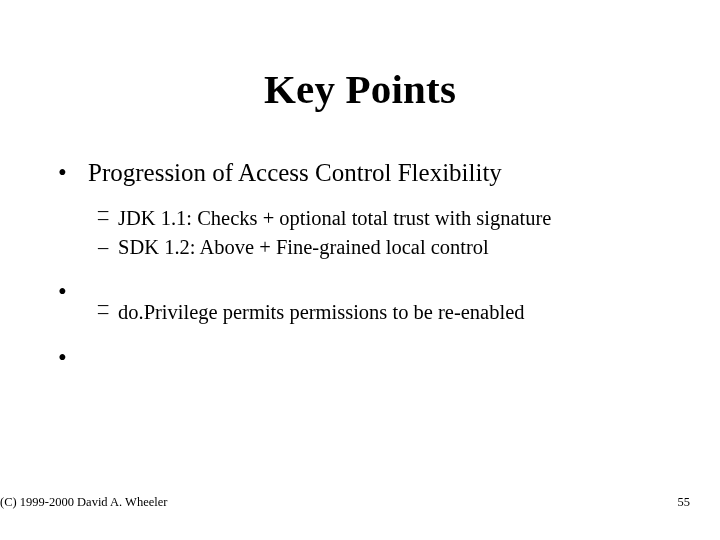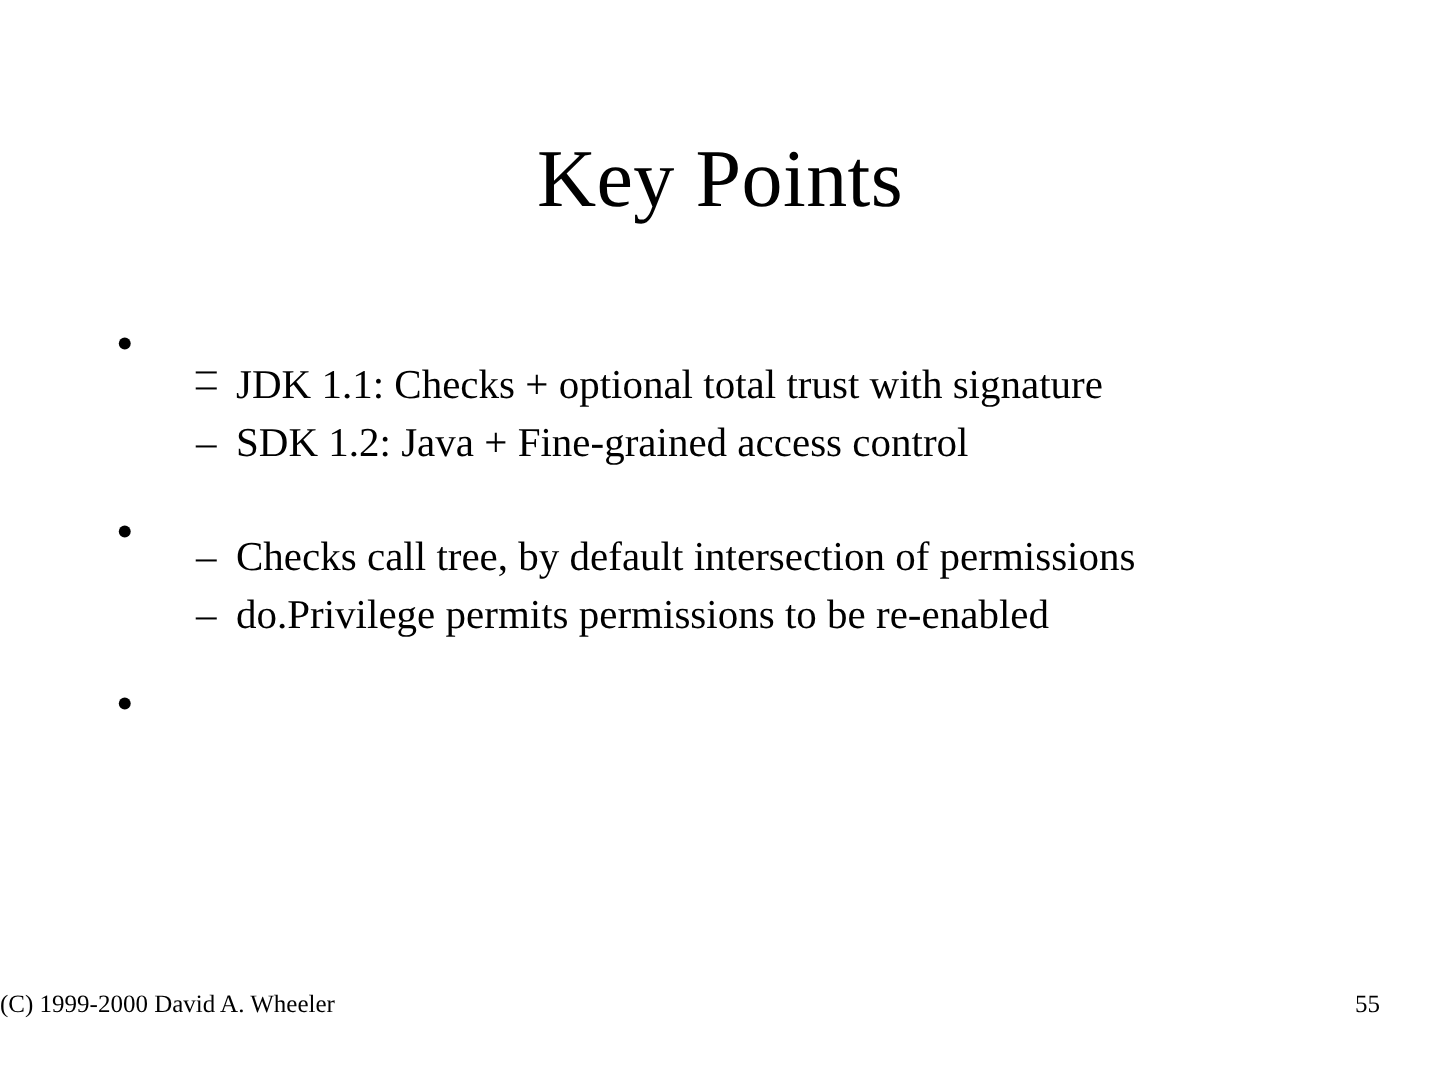--- a/index.html
+++ b/index.html
@@ -25,21 +25,21 @@
 
   
   .slide-title {
     position: absolute;
     top: 68px;
     left: 0;
     width: 720px;
     text-align: center;
     font-size: 41px;
     line-height: 1.05;
-    font-weight: normal;
+    font-weight: bold;
     letter-spacing: 0.2px;
     margin: 0;
   }
 
   
   .body-block {
     position: absolute;
     top: 160px;
     left: 0;
     width: 720px;
@@ -108,49 +108,49 @@
 <body>
 
 <div class="slide">
 
   <h1 class="slide-title">Key Points</h1>
 
   <div class="body-block">
 
     <div class="bullet-l1">
       <span class="marker">•</span>
+      <span class="text">Progression of Access Control Flexibility</span>
     </div>
 
     <div class="group-gap-small"></div>
 
     <div class="bullet-l2">
       <span class="marker">–</span>
     </div>
 
     <div class="bullet-l2">
       <span class="marker">–</span>
       <span class="text">JDK 1.1: Checks + optional total trust with signature</span>
     </div>
 
     <div class="bullet-l2">
       <span class="marker">–</span>
-      <span class="text">SDK 1.2: Java + Fine-grained access control</span>
+      <span class="text">SDK 1.2: Above + Fine-grained local control</span>
     </div>
 
     <div class="group-gap"></div>
 
     <div class="bullet-l1">
       <span class="marker">•</span>
     </div>
 
     <div class="group-gap-small"></div>
 
     <div class="bullet-l2">
       <span class="marker">–</span>
-      <span class="text">Checks call tree, by default intersection of permissions</span>
     </div>
 
     <div class="bullet-l2">
       <span class="marker">–</span>
       <span class="text">do.Privilege permits permissions to be re-enabled</span>
     </div>
 
     <div class="group-gap"></div>
 
     <div class="bullet-l1">

